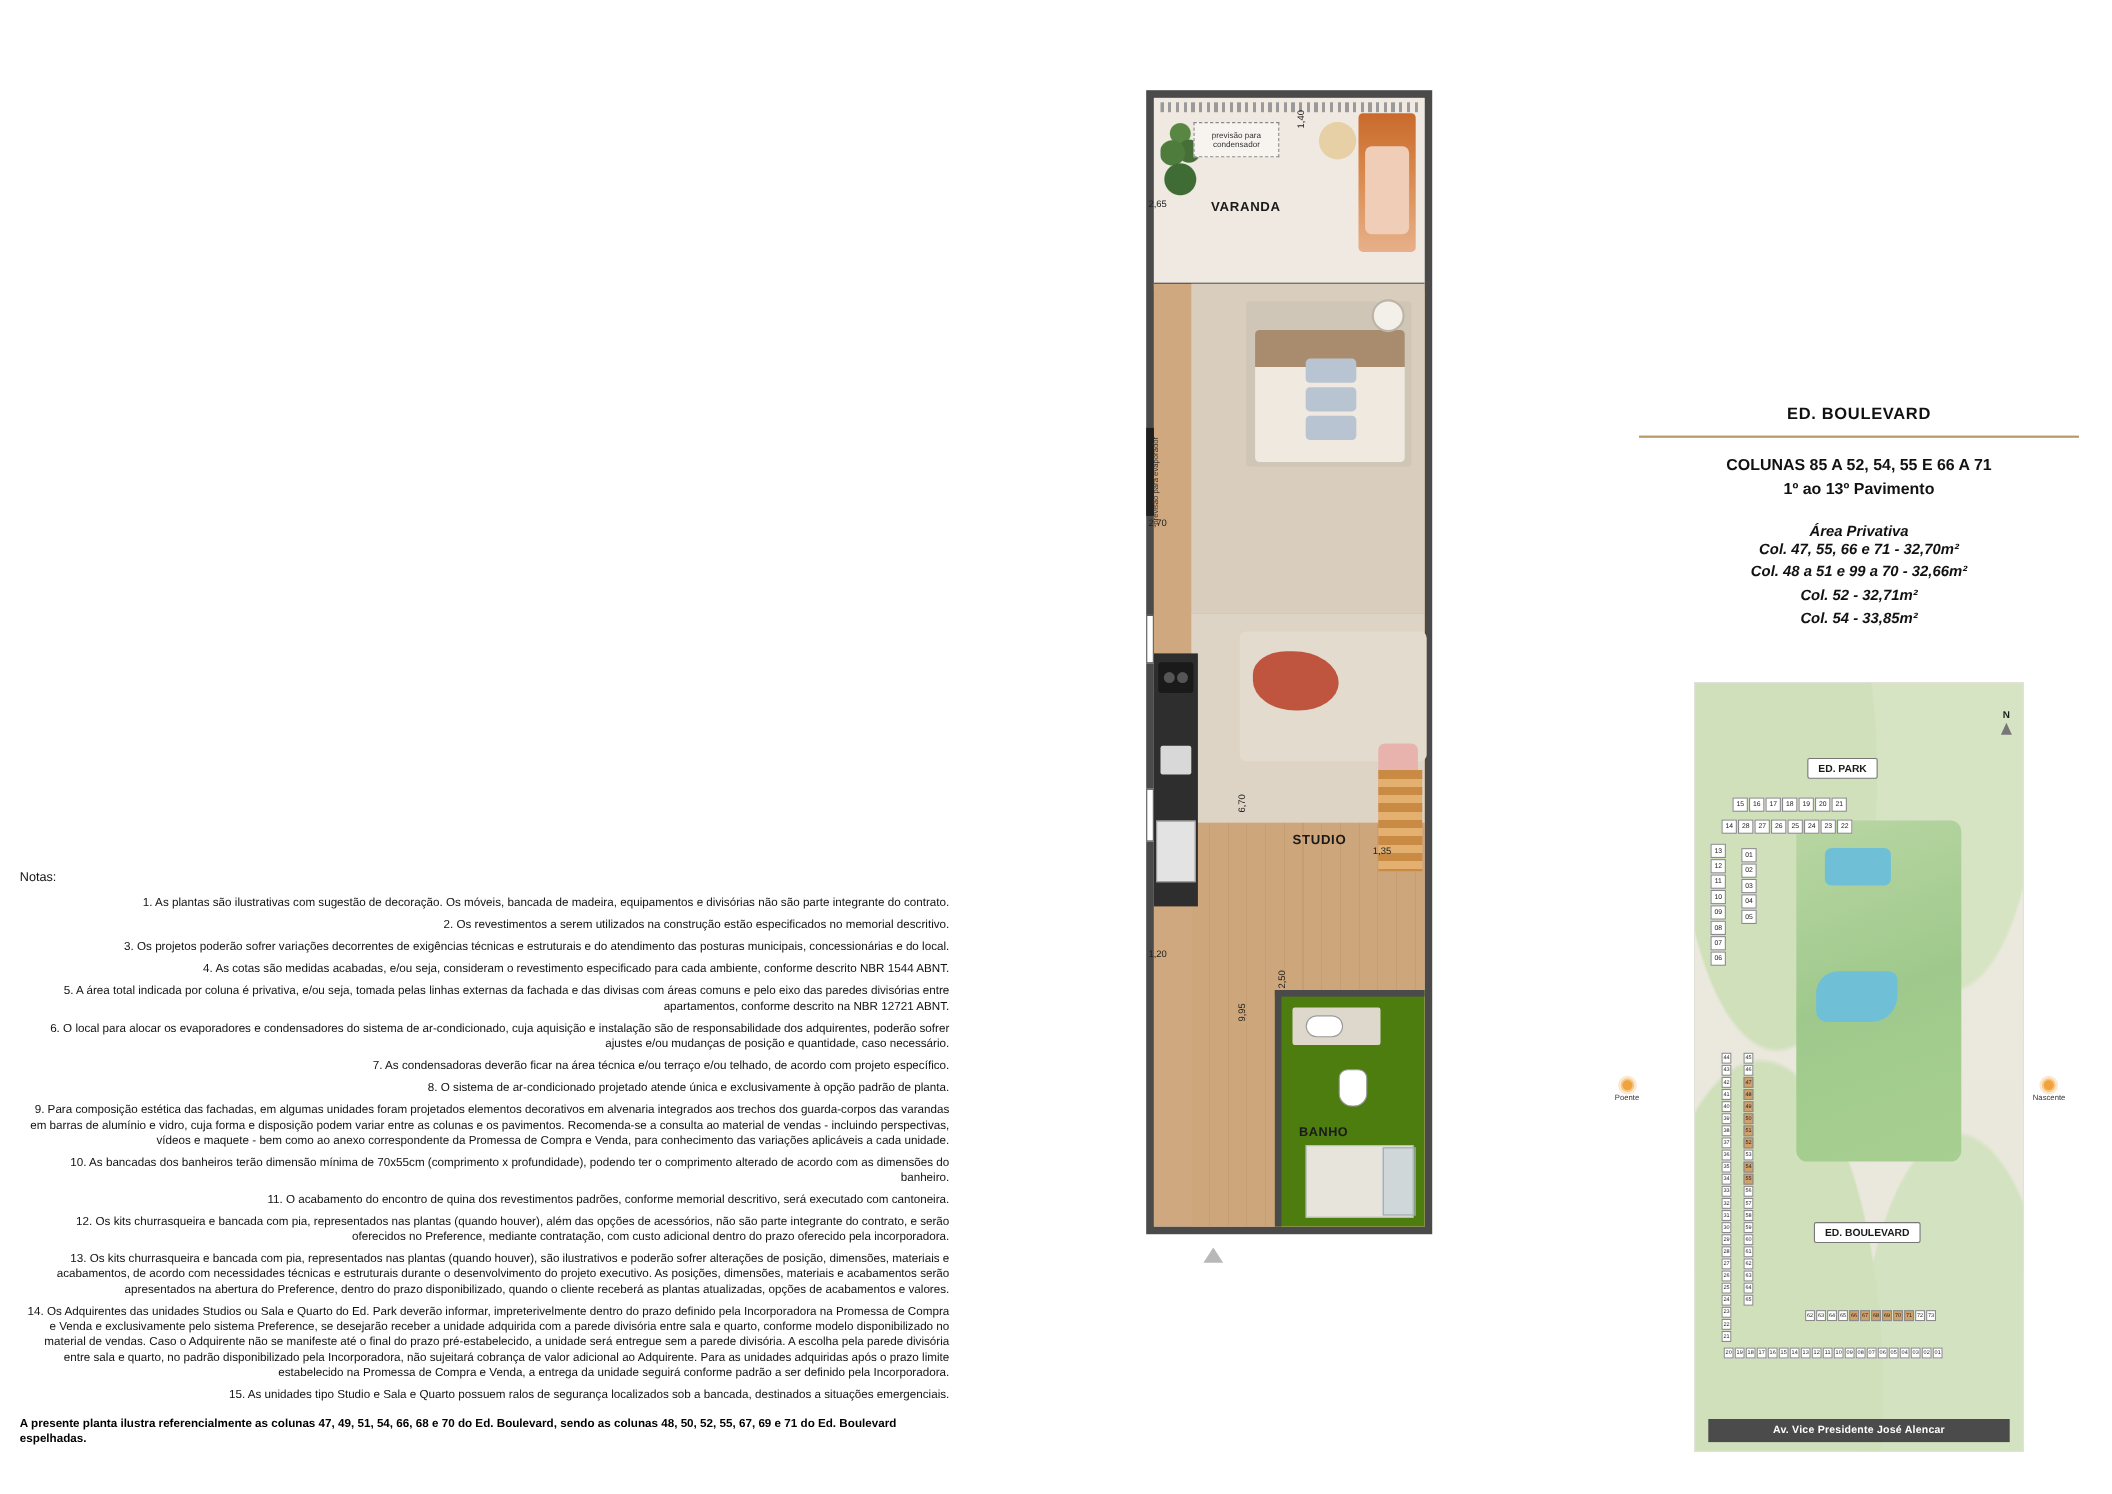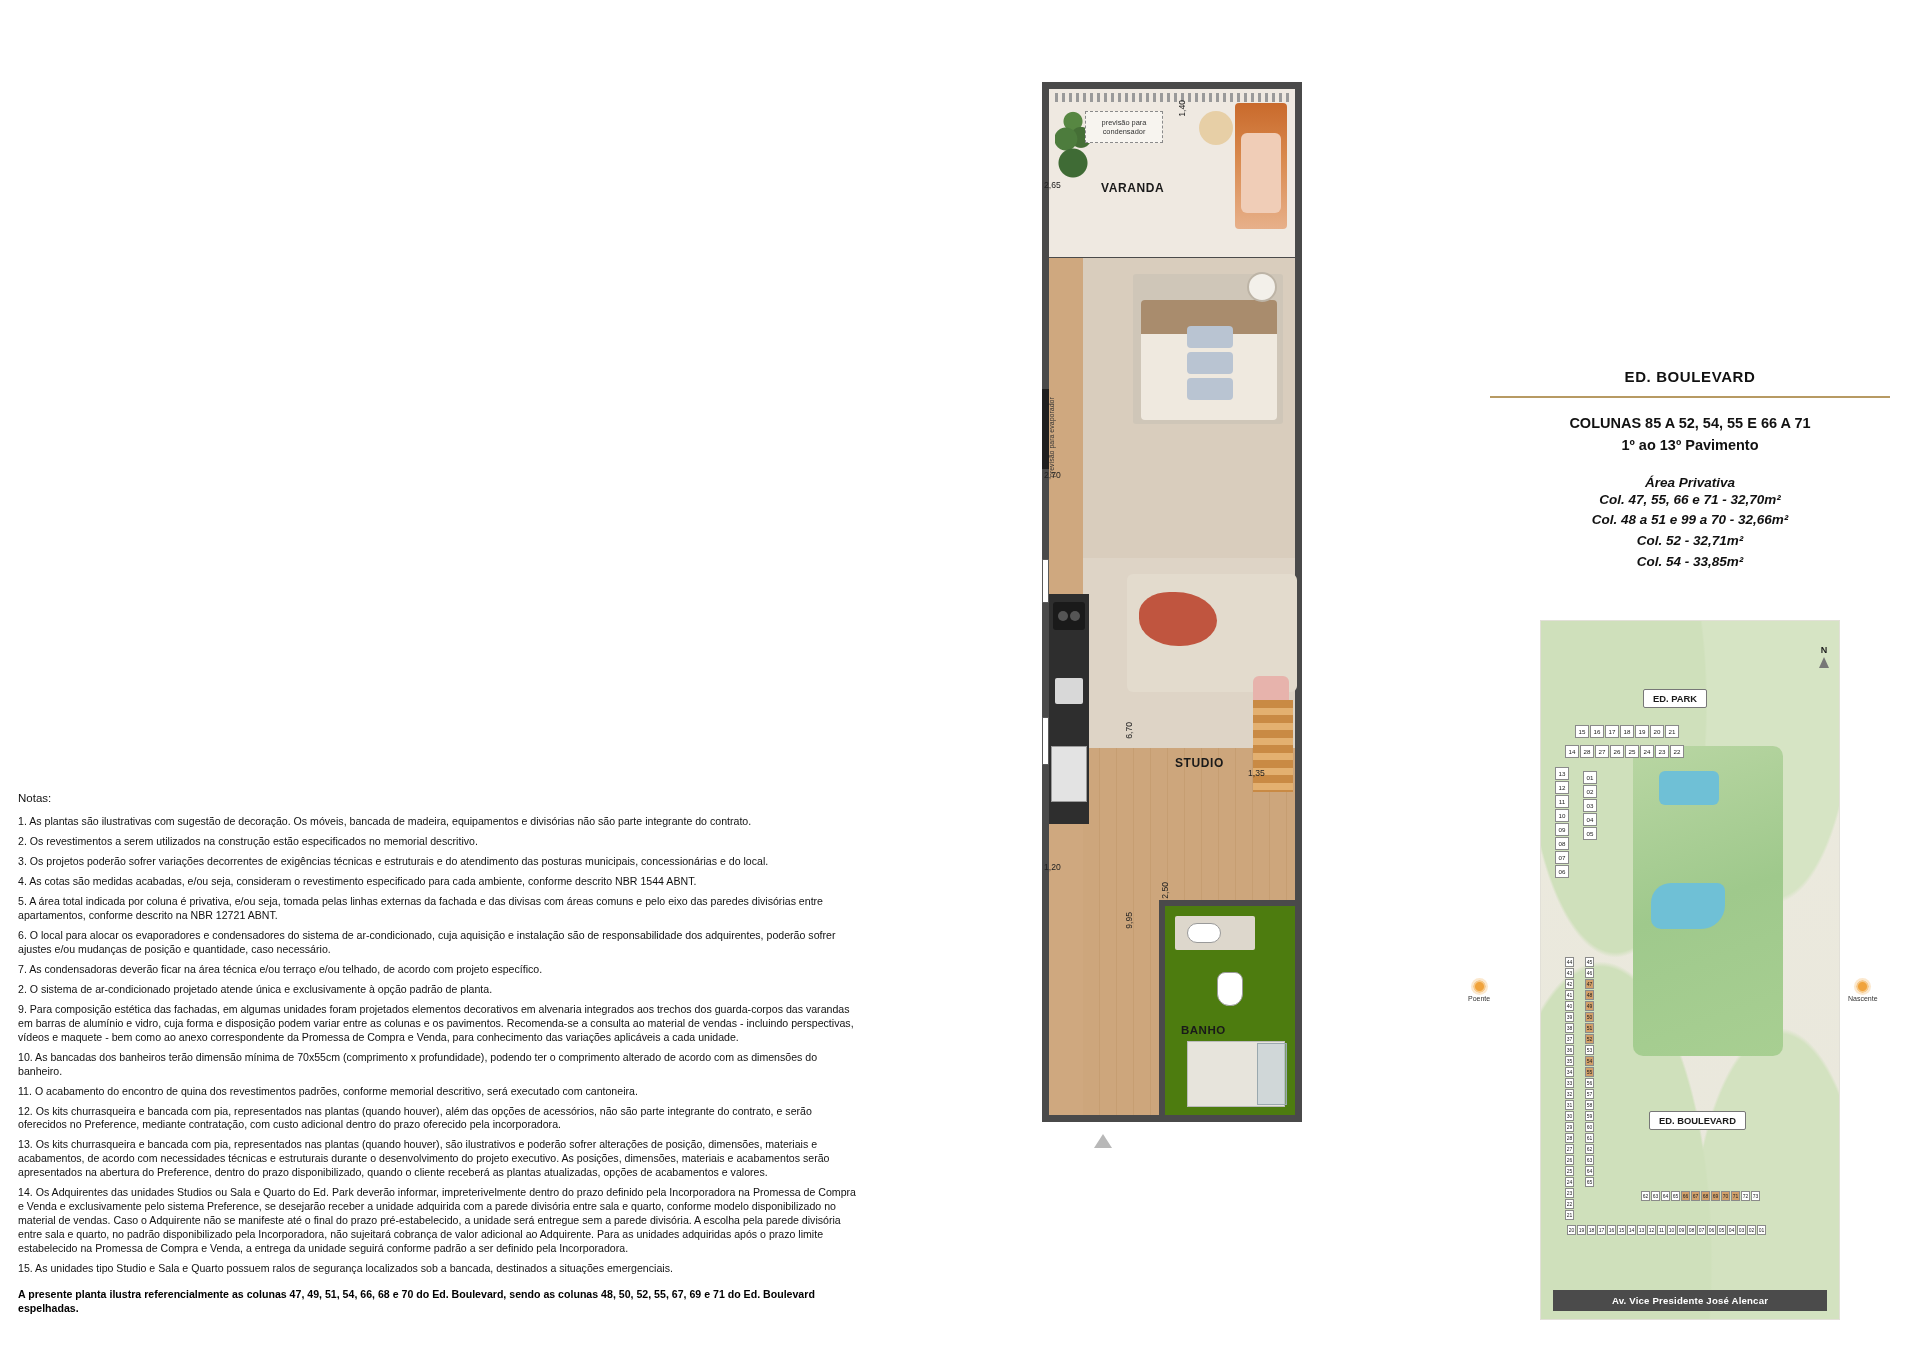--- a/index.html
+++ b/index.html
@@ -23,21 +23,21 @@
   }
   #notes .notes-title {
     font-size: 11.5px;
     margin-bottom: 11px;
     color: #111;
   }
   #notes .note {
     font-size: 10.6px;
     line-height: 1.32;
     margin-bottom: 6px;
-    text-align: left;
+    text-align: right;
     color: #111;
   }
   #notes .note-final {
     font-size: 10.6px;
     line-height: 1.32;
     font-weight: bold;
     margin-top: 12px;
     color: #000;
   }
 
@@ -324,21 +324,21 @@
 
 <div id="notes">
   <div class="notes-title">Notas:</div>
   <div class="note">1. As plantas são ilustrativas com sugestão de decoração. Os móveis, bancada de madeira, equipamentos e divisórias não são parte integrante do contrato.</div>
   <div class="note">2. Os revestimentos a serem utilizados na construção estão especificados no memorial descritivo.</div>
   <div class="note">3. Os projetos poderão sofrer variações decorrentes de exigências técnicas e estruturais e do atendimento das posturas municipais, concessionárias e do local.</div>
   <div class="note">4. As cotas são medidas acabadas, e/ou seja, consideram o revestimento especificado para cada ambiente, conforme descrito NBR 1544 ABNT.</div>
   <div class="note">5. A área total indicada por coluna é privativa, e/ou seja, tomada pelas linhas externas da fachada e das divisas com áreas comuns e pelo eixo das paredes divisórias entre apartamentos, conforme descrito na NBR 12721 ABNT.</div>
   <div class="note">6. O local para alocar os evaporadores e condensadores do sistema de ar-condicionado, cuja aquisição e instalação são de responsabilidade dos adquirentes, poderão sofrer ajustes e/ou mudanças de posição e quantidade, caso necessário.</div>
   <div class="note">7. As condensadoras deverão ficar na área técnica e/ou terraço e/ou telhado, de acordo com projeto específico.</div>
-  <div class="note">2. O sistema de ar-condicionado projetado atende única e exclusivamente à opção padrão de planta.</div>
+  <div class="note">8. O sistema de ar-condicionado projetado atende única e exclusivamente à opção padrão de planta.</div>
   <div class="note">9. Para composição estética das fachadas, em algumas unidades foram projetados elementos decorativos em alvenaria integrados aos trechos dos guarda-corpos das varandas em barras de alumínio e vidro, cuja forma e disposição podem variar entre as colunas e os pavimentos. Recomenda-se a consulta ao material de vendas - incluindo perspectivas, vídeos e maquete - bem como ao anexo correspondente da Promessa de Compra e Venda, para conhecimento das variações aplicáveis a cada unidade.</div>
   <div class="note">10. As bancadas dos banheiros terão dimensão mínima de 70x55cm (comprimento x profundidade), podendo ter o comprimento alterado de acordo com as dimensões do banheiro.</div>
   <div class="note">11. O acabamento do encontro de quina dos revestimentos padrões, conforme memorial descritivo, será executado com cantoneira.</div>
   <div class="note">12. Os kits churrasqueira e bancada com pia, representados nas plantas (quando houver), além das opções de acessórios, não são parte integrante do contrato, e serão oferecidos no Preference, mediante contratação, com custo adicional dentro do prazo oferecido pela incorporadora.</div>
   <div class="note">13. Os kits churrasqueira e bancada com pia, representados nas plantas (quando houver), são ilustrativos e poderão sofrer alterações de posição, dimensões, materiais e acabamentos, de acordo com necessidades técnicas e estruturais durante o desenvolvimento do projeto executivo. As posições, dimensões, materiais e acabamentos serão apresentados na abertura do Preference, dentro do prazo disponibilizado, quando o cliente receberá as plantas atualizadas, opções de acabamentos e valores.</div>
   <div class="note">14. Os Adquirentes das unidades Studios ou Sala e Quarto do Ed. Park deverão informar, impreterivelmente dentro do prazo definido pela Incorporadora na Promessa de Compra e Venda e exclusivamente pelo sistema Preference, se desejarão receber a unidade adquirida com a parede divisória entre sala e quarto, conforme modelo disponibilizado no material de vendas. Caso o Adquirente não se manifeste até o final do prazo pré-estabelecido, a unidade será entregue sem a parede divisória. A escolha pela parede divisória entre sala e quarto, no padrão disponibilizado pela Incorporadora, não sujeitará cobrança de valor adicional ao Adquirente. Para as unidades adquiridas após o prazo limite estabelecido na Promessa de Compra e Venda, a entrega da unidade seguirá conforme padrão a ser definido pela Incorporadora.</div>
   <div class="note">15. As unidades tipo Studio e Sala e Quarto possuem ralos de segurança localizados sob a bancada, destinados a situações emergenciais.</div>
   <div class="note-final">A presente planta ilustra referencialmente as colunas 47, 49, 51, 54, 66, 68 e 70 do Ed. Boulevard, sendo as colunas 48, 50, 52, 55, 67, 69 e 71 do Ed. Boulevard espelhadas.</div>
 </div>
 

